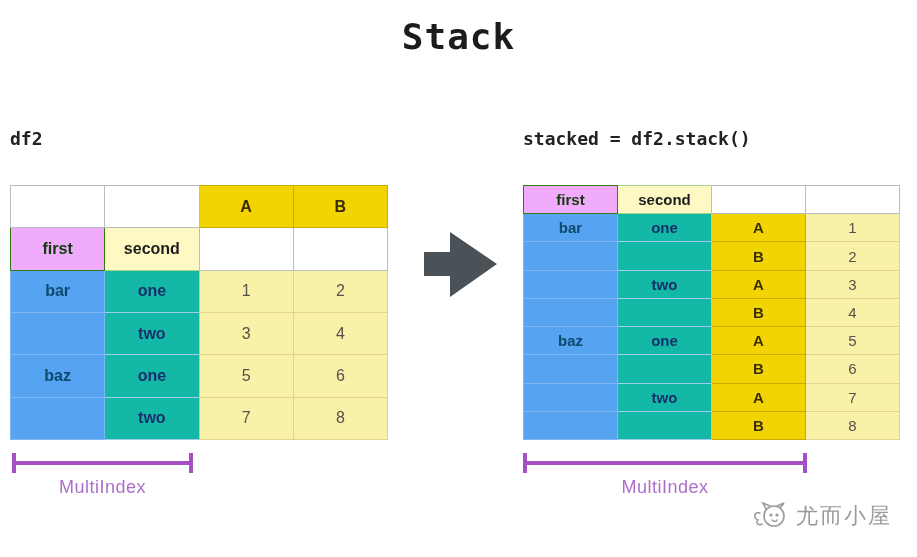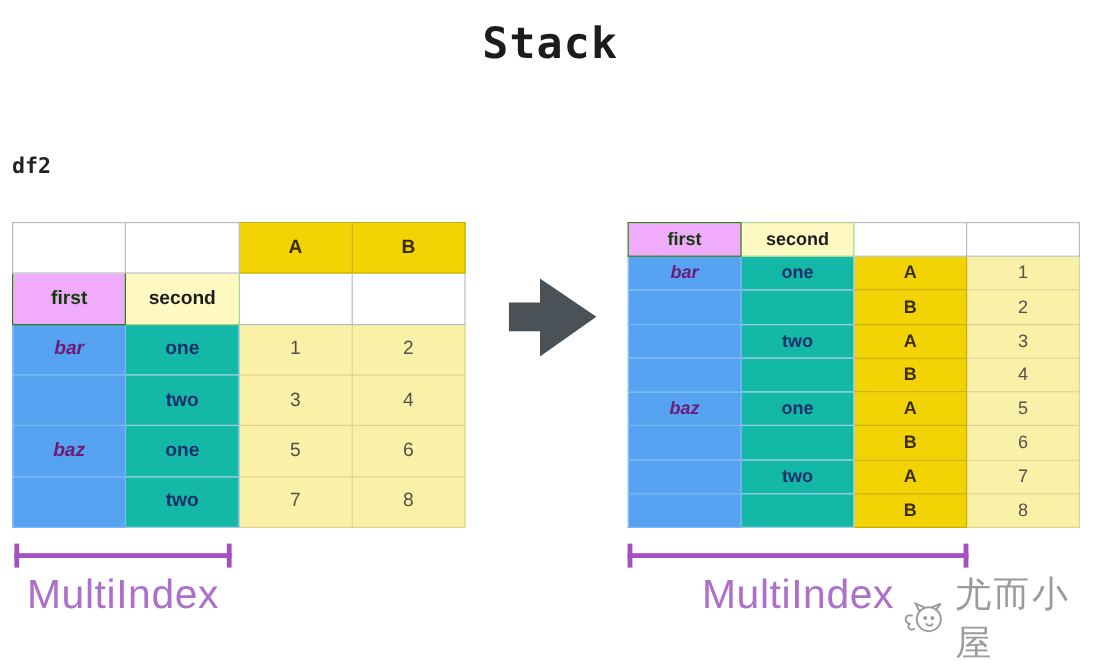--- a/index.html
+++ b/index.html
@@ -25,54 +25,55 @@
   td {
     padding:0; text-align:center; vertical-align:middle;
     font-weight:700; font-size:16px; border:1px solid #b9bdc2; color:#222;
   }
   #table-right td { font-size:15px; }
 
   .c-white   { background:#ffffff; border-color:#b9bdc2; }
   .c-gold    { background:#f2d303; border-color:#c9ae00; color:#3a2e00; }
   .c-green   { background:#f0abfc; border-color:#2e7d0e; color:#113a0a; }
   .c-lgreen  { background:#fef9c3; border-color:#a3d489; color:#1d1d1d; }
-  .c-blue    { background:#55a3f1; border-color:#7db8f4; color:#701a75;font-style:italic; }
+  .c-blue    { background:#55a3f1; border-color:#7db8f4; color:#0c4a6e; }
   .c-lblue   { background:#14b8a6; border-color:#a4ccf0; color:#17306b; }
   .c-lyellow { background:#f9f1a8; border-color:#ded38f; color:#54524a; font-weight:400; }
 
   .arrow-wrap { position:absolute; left:424px; top:231px; width:74px; height:67px; }
 
   .bracket { position:absolute; top:453px; height:20px; }
   #bracket-left  { left:12px;  width:181px; }
   #bracket-right { left:523px; width:284px; }
   .bracket .bar  { position:absolute; top:8px; left:0; right:0; height:4px; }
   .bracket .cap  { position:absolute; top:0; width:4px; height:20px; }
   .bracket .cap.l { left:0; } .bracket .cap.r { right:0; }
 
   .bracket-label {
     position:absolute; top:477px; text-align:center;
-    font-size:34px; font-weight:400; color:#ae6fca; letter-spacing:0.5px;
+    font-size:18px; font-weight:400; color:#ae6fca; letter-spacing:0.5px;
   }
   #mi-left  { left:12px;  width:181px; }
   #mi-right { left:523px; width:284px; }
 
   .watermark { position:absolute; left:750px; top:495px; height:42px; display:flex; align-items:center; }
   .watermark .wm-text {
-    font-size:30px; color:#9b9b9b; letter-spacing:2px; margin-left:6px;
+    font-size:22px; color:#9b9b9b; letter-spacing:2px; margin-left:6px;
     font-weight:400;
   }
 </style>
 </head>
 <body>
 
 <div class="canvas">
 
   <div class="title">Stack</div>
 
   <div class="panel-label" id="label-left">df2</div>
+  <div class="panel-label" id="label-right">stacked = df2.stack()</div>
 
   <table class="df" id="table-left">
     <tbody>
         <tr>
       <td class="c-white"></td>
       <td class="c-white"></td>
       <td class="c-gold">A</td>
       <td class="c-gold">B</td>
     </tr>
     <tr>

